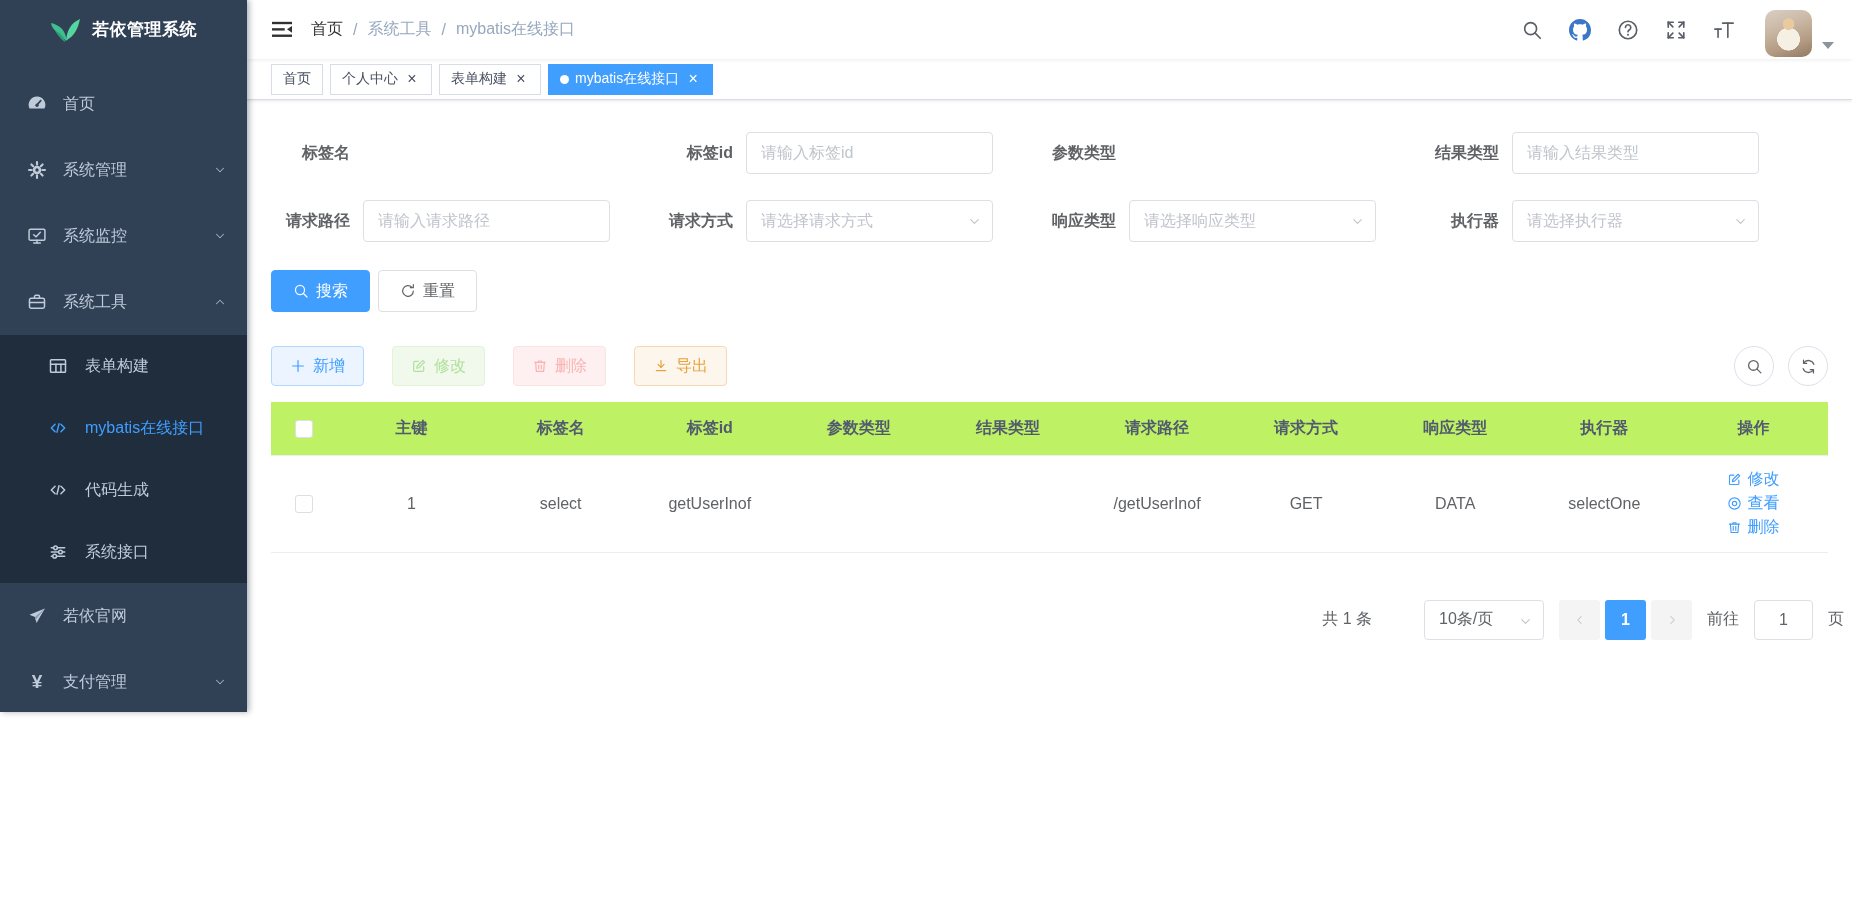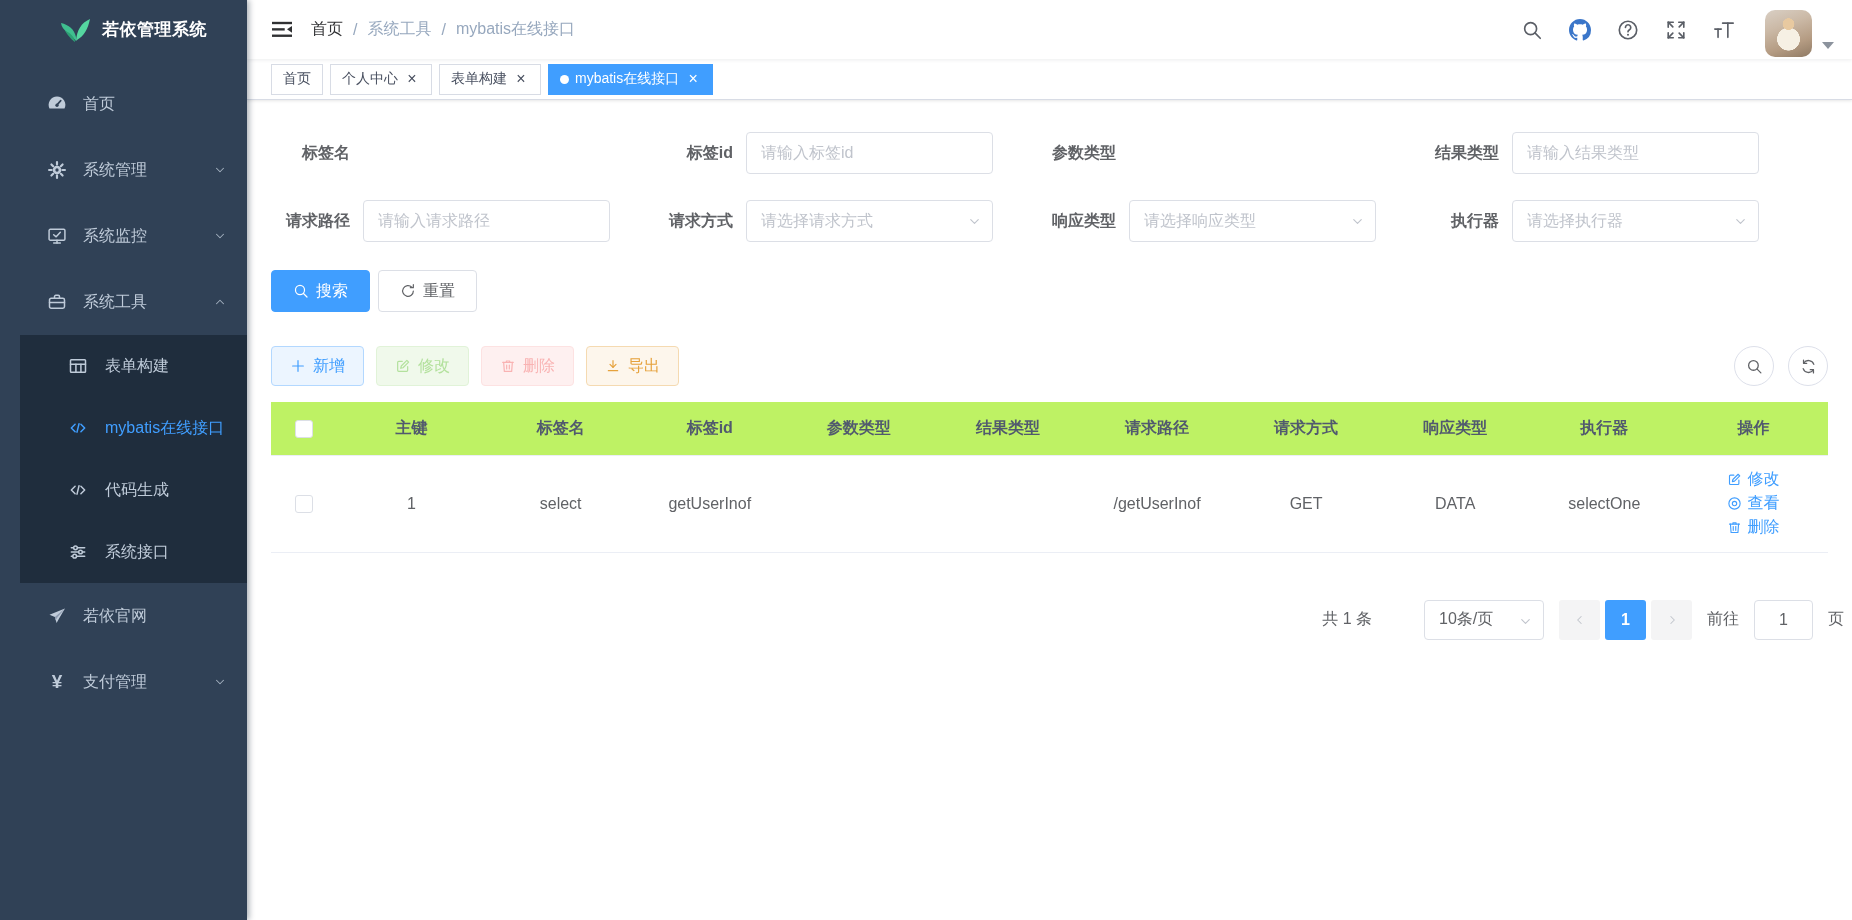--- a/index.html
+++ b/index.html
@@ -1,22 +1,22 @@
 <!DOCTYPE html>
 <html><head>
 <meta charset="utf-8">
 <style>
   * { margin:0; padding:0; box-sizing:border-box; }
   html,body { width:1852px; height:920px; overflow:hidden; background:#fff;
     font-family:"Liberation Sans","DejaVu Sans",sans-serif; font-size:16px; color:#606266; }
   .page { display:flex; width:1852px; height:920px; }
 
   
-  .sidebar { width:247px; height:920px; background:#304156; flex:0 0 247px;
-    box-shadow:2px 0 6px rgba(0,21,41,.35); z-index:10;padding-left:20px; }
+  .sidebar { width:247px; height:712px; background:#304156; flex:0 0 247px;
+    box-shadow:2px 0 6px rgba(0,21,41,.35); z-index:10; }
   .logo { height:59px; display:flex; align-items:center; justify-content:center; gap:10px; cursor:pointer; }
   .logo-title { color:#fff; font-weight:bold; font-size:17px; letter-spacing:.5px; }
   .menu { padding-top:12px; }
   .menu-item { height:66px; display:flex; align-items:center; padding:0 20px 0 27px;
     color:#bfcbd9; cursor:pointer; font-size:16px; }
   .menu-item .mi-icon { width:20px; height:20px; margin-right:16px; flex:0 0 20px; }
   .menu-item .mi-label { flex:1; }
   .menu-item .chev { width:14px; height:14px; opacity:.8; }
   .submenu { background:#1f2d3d; }
   .submenu .menu-item { height:62px; padding-left:48px; }
@@ -66,21 +66,21 @@
   .f-box input::placeholder { color:#c0c4cc; }
   .f-box.select input { padding-right:34px; cursor:pointer; }
   .f-chev { position:absolute; right:11px; top:14px; width:15px; height:15px; color:#c0c4cc; pointer-events:none; }
 
   .btn { display:inline-flex; align-items:center; gap:7px; height:42px; padding:0 21px; border-radius:4px;
     font-size:16px; cursor:pointer; border:1px solid #dcdfe6; background:#fff; color:#606266; font-family:inherit; }
   .btn .b-icon { width:16px; height:16px; }
   .btn-primary { background:#409EFF; border-color:#409EFF; color:#fff; }
   .btn-row { display:flex; gap:8px; margin-bottom:34px; }
 
-  .toolbar { display:flex; gap:12px; align-items:flex-start; margin-bottom:16px; }
+  .toolbar { display:flex; gap:28px; align-items:flex-start; margin-bottom:16px; }
   .btn.sm { height:40px; padding:0 18px; }
   .btn-plain-primary { background:#ecf5ff; border-color:#b3d8ff; color:#409EFF; }
   .btn-plain-success { background:#f0f9eb; border-color:#e1f3d8; color:#b3e19d; cursor:not-allowed; }
   .btn-plain-danger  { background:#fef0f0; border-color:#fde2e2; color:#f9b3b3; cursor:not-allowed; }
   .btn-plain-warning { background:#fdf6ec; border-color:#f5dab1; color:#e6a23c; }
   .tb-right { margin-left:auto; display:flex; gap:14px; }
   .circle-btn { width:40px; height:40px; border-radius:50%; border:1px solid #dde0ea; background:#fff;
     display:flex; align-items:center; justify-content:center; color:#606266; cursor:pointer; }
   .circle-btn svg { width:17px; height:17px; }
 

